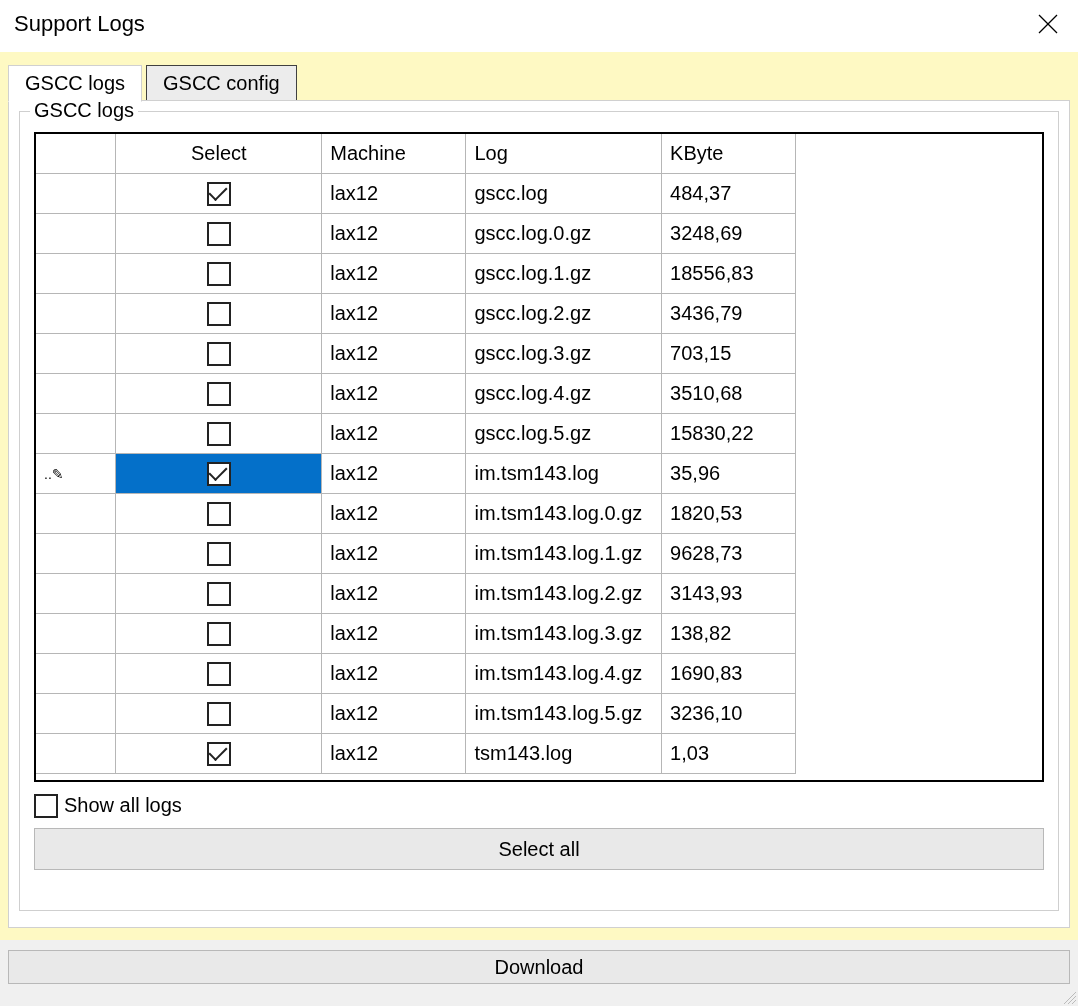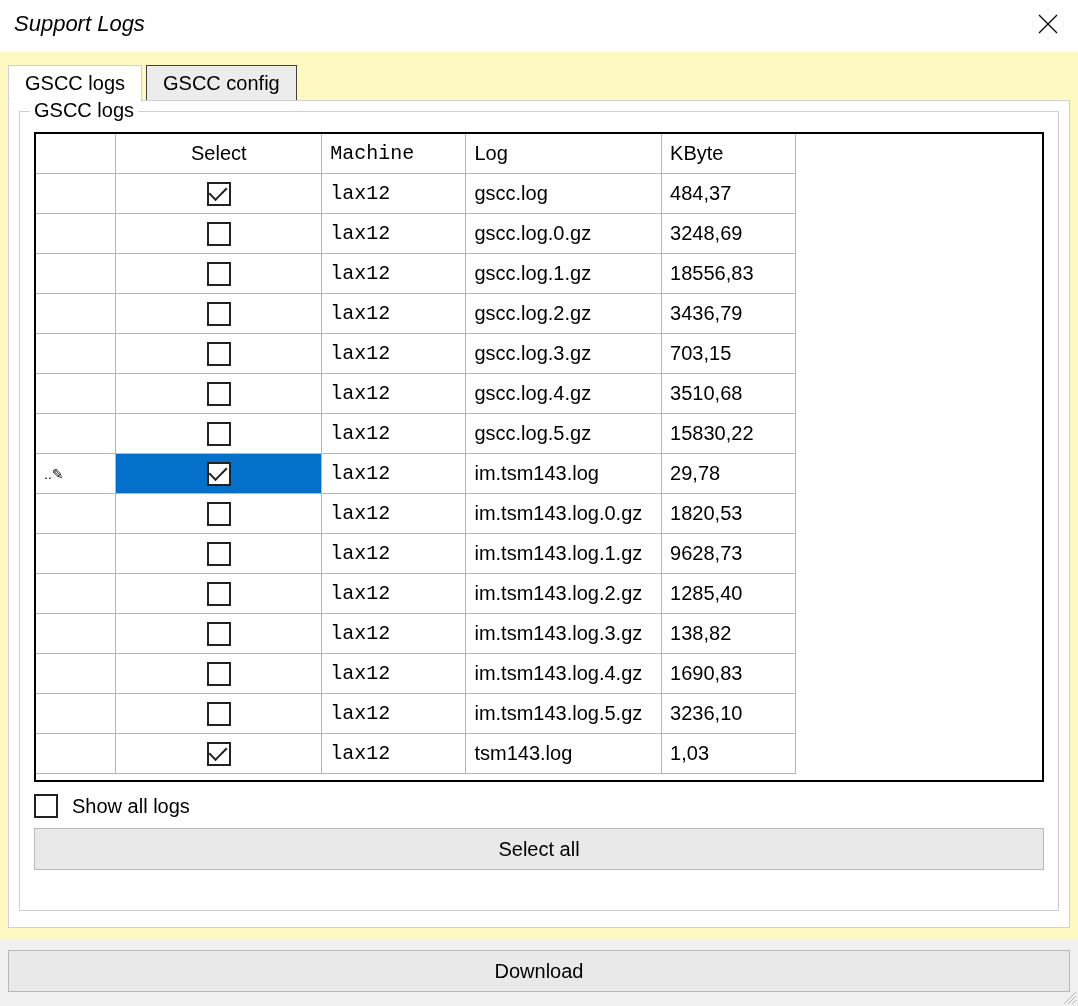--- a/index.html
+++ b/index.html
@@ -16,21 +16,20 @@
   
   .titlebar {
     display: flex;
     align-items: center;
     justify-content: space-between;
     padding: 6px 10px 10px 14px;
     height: 52px;
   }
   .title-text {
     font-size: 22px;
-    font-style: italic;
   }
   .close-x {
     width: 40px; height: 40px;
     display: flex; align-items: center; justify-content: center;
     font-size: 22px;
     cursor: pointer;
   }
   .close-x svg { width: 22px; height: 22px; }
   .close-x line { stroke: #000; stroke-width: 1.2; }
 
@@ -113,21 +112,21 @@
     height: 40px;
     background: #fff;
     white-space: nowrap;
   }
   table.grid th {
     background: #fff;
     border-bottom: 1px solid #b6b6b6;
   }
   .col-rowhdr { width: 78px; }
   .col-select { width: 200px; text-align: center !important; }
-  .col-machine { width: 140px; font-family: Liberation Mono, monospace; }
+  .col-machine { width: 140px; }
   .col-log { width: 190px; }
   .col-kb { width: 130px; text-align: center; }
 
   td.rowhdr { background: #fff; }
 
   td.sel-cell.editing {
     background: #0470c9;
   }
 
   
@@ -152,22 +151,21 @@
   .edit-icon {
     font-size: 14px;
     color: #000;
     display: inline-block;
     transform: translateY(-1px);
   }
 
   
   .showall-row {
     display: flex;
-    align-items: center;
-    gap: 14px;
+    gap: 6px;
     margin: 6px 0 10px 6px;
     font-size: 20px;
   }
 
   
   .btnrow {
     display: flex;
     gap: 30px;
     padding: 0 6px;
     align-items: flex-end;
@@ -186,21 +184,21 @@
 
   
   .download-bar {
     background: #f0f0f0;
     padding: 10px 8px 8px 8px;
     height: 66px;
     display: flex;
   }
   .download-bar .btn {
     width: 100%;
-    height: 42px;
+    height: 34px;
   }
 
   
   .grip {
     position: absolute;
     right: 2px; bottom: 2px;
     width: 16px; height: 16px;
     opacity: 0.5;
   }
   .grip svg line { stroke: #888; stroke-width: 1; }
@@ -287,42 +285,42 @@
                 <td class="col-select sel-cell"><span class="chk"></span></td>
                 <td class="col-machine">lax12</td>
                 <td class="col-log">gscc.log.5.gz</td>
                 <td class="col-kb">15830,22</td>
               </tr>
               <tr>
                 <td class="rowhdr col-rowhdr"><span class="edit-icon">..✎</span></td>
                 <td class="col-select sel-cell editing"><span class="chk checked"></span></td>
                 <td class="col-machine">lax12</td>
                 <td class="col-log">im.tsm143.log</td>
-                <td class="col-kb">29,78</td>
+                <td class="col-kb">35,96</td>
               </tr>
               <tr>
                 <td class="rowhdr col-rowhdr"></td>
                 <td class="col-select sel-cell"><span class="chk"></span></td>
                 <td class="col-machine">lax12</td>
                 <td class="col-log">im.tsm143.log.0.gz</td>
                 <td class="col-kb">1820,53</td>
               </tr>
               <tr>
                 <td class="rowhdr col-rowhdr"></td>
                 <td class="col-select sel-cell"><span class="chk"></span></td>
                 <td class="col-machine">lax12</td>
                 <td class="col-log">im.tsm143.log.1.gz</td>
                 <td class="col-kb">9628,73</td>
               </tr>
               <tr>
                 <td class="rowhdr col-rowhdr"></td>
                 <td class="col-select sel-cell"><span class="chk"></span></td>
                 <td class="col-machine">lax12</td>
                 <td class="col-log">im.tsm143.log.2.gz</td>
-                <td class="col-kb">1285,40</td>
+                <td class="col-kb">3143,93</td>
               </tr>
               <tr>
                 <td class="rowhdr col-rowhdr"></td>
                 <td class="col-select sel-cell"><span class="chk"></span></td>
                 <td class="col-machine">lax12</td>
                 <td class="col-log">im.tsm143.log.3.gz</td>
                 <td class="col-kb">138,82</td>
               </tr>
               <tr>
                 <td class="rowhdr col-rowhdr"></td>

